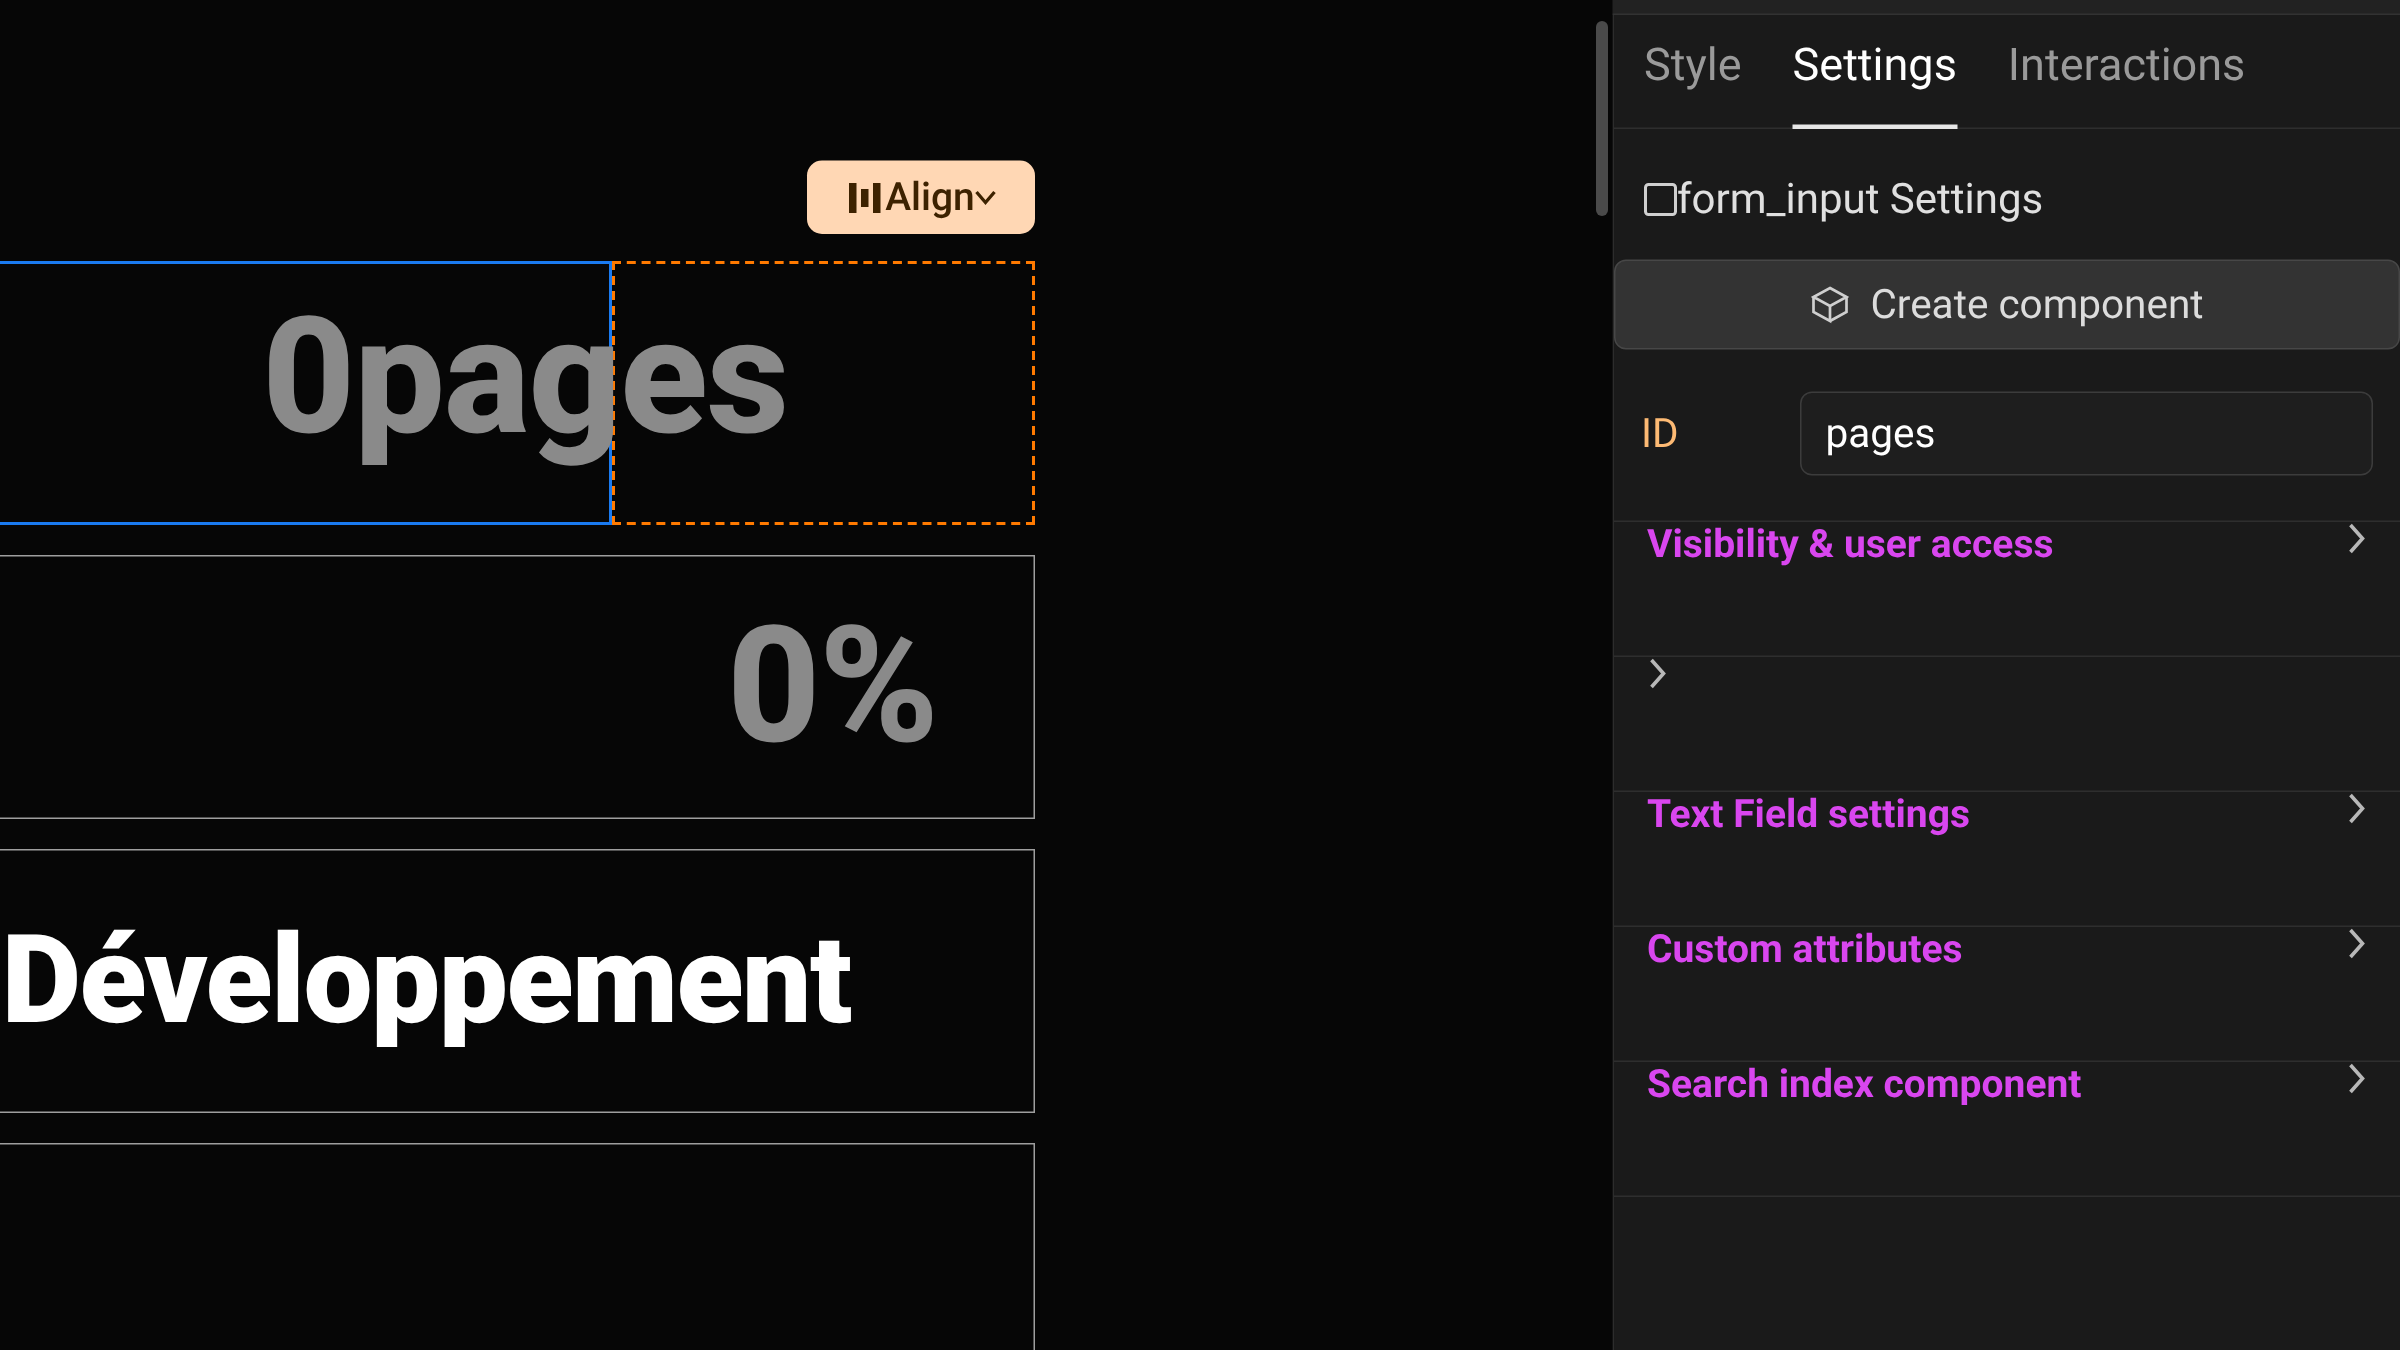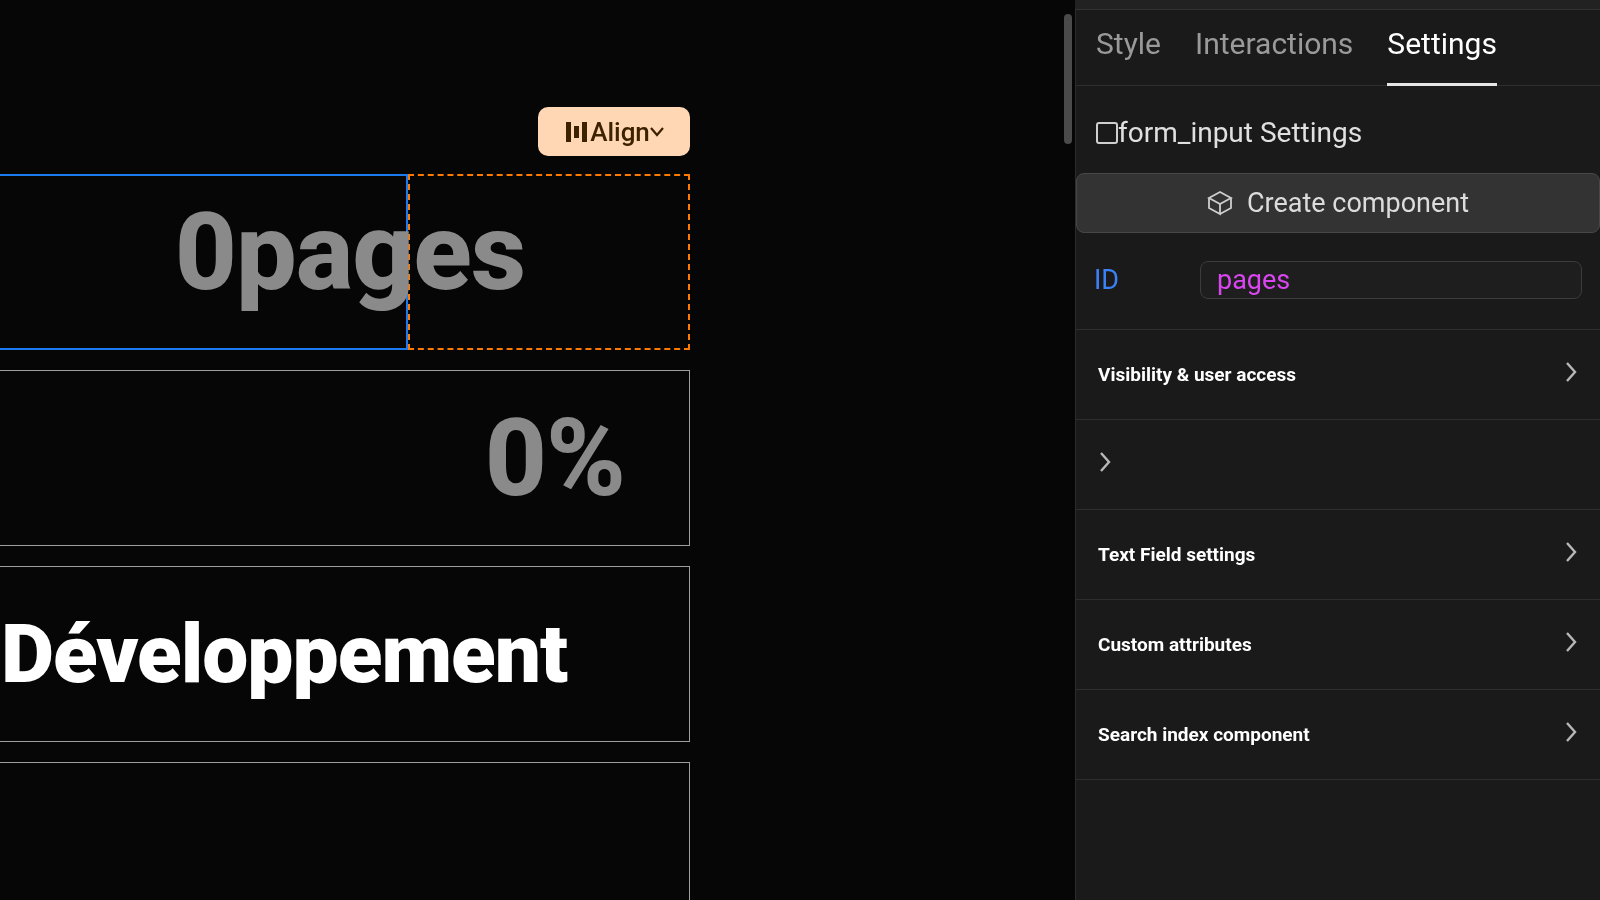--- a/index.html
+++ b/index.html
@@ -211,44 +211,44 @@
   .createbtn svg { display: block; }
   .idrow {
     display: flex;
     align-items: center;
     padding: 28px 18px 30px 18px;
     border-bottom: 1px solid #2e2e2e;
     gap: 10px;
   }
   .idrow .lbl {
     width: 96px;
-    color: #3b82f6;
+    color: #fdba74;
     font-size: 27px;
   }
   .idrow input {
     flex: 1;
-    height: 38px;
+    height: 56px;
     background: #1e1e1e;
     border: 1px solid #3c3c3c;
     border-radius: 8px;
-    color: #d946ef;
+    color: #ffffff;
     font-size: 27px;
     padding: 0 16px;
     outline: none;
   }
   .row {
     display: flex;
-    align-items: center;
+    align-items: flex-start;
     justify-content: space-between;
     padding: 0 22px;
     height: 90px;
     border-bottom: 1px solid #2e2e2e;
-    font-size: 19px;
+    font-size: 26px;
     font-weight: 700;
-    color: #ffffff;
+    color: #d946ef;
     cursor: pointer;
   }
   .row .chev {
     color: #b8b8b8;
     font-size: 22px;
   }
 </style>
 </head>
 <body>
 
@@ -290,22 +290,22 @@
   </div>
 
   <div class="scrolltrack">
     <div class="scrollthumb"></div>
   </div>
 
   <div class="panel">
 
     <div class="tabs">
       <div class="tab">Style</div>
+      <div class="tab active">Settings</div>
       <div class="tab">Interactions</div>
-      <div class="tab active">Settings</div>
     </div>
 
     <div class="sectionhead">
       <span class="sq"></span>
       <span>form_input Settings</span>
     </div>
 
     <div class="createbtn">
       <svg width="26" height="26" viewBox="0 0 26 26">
         <path d="M13 2 L24 8 L13 14 L2 8 Z" fill="none" stroke="#cfcfcf" stroke-width="1.8"></path>

